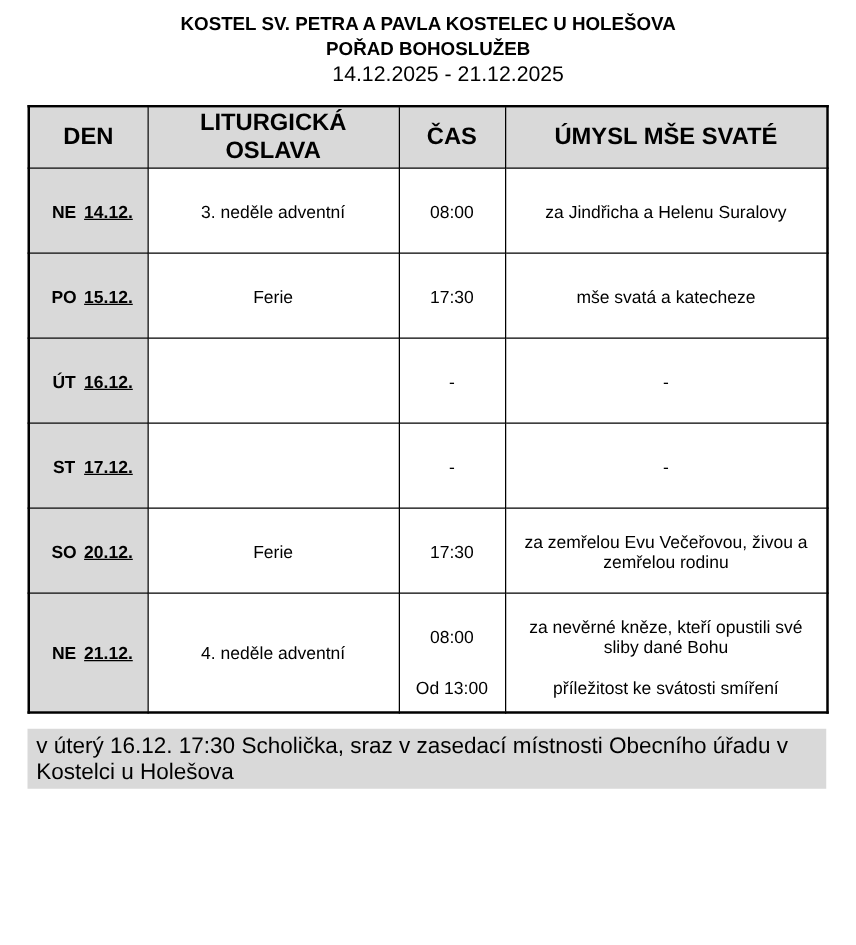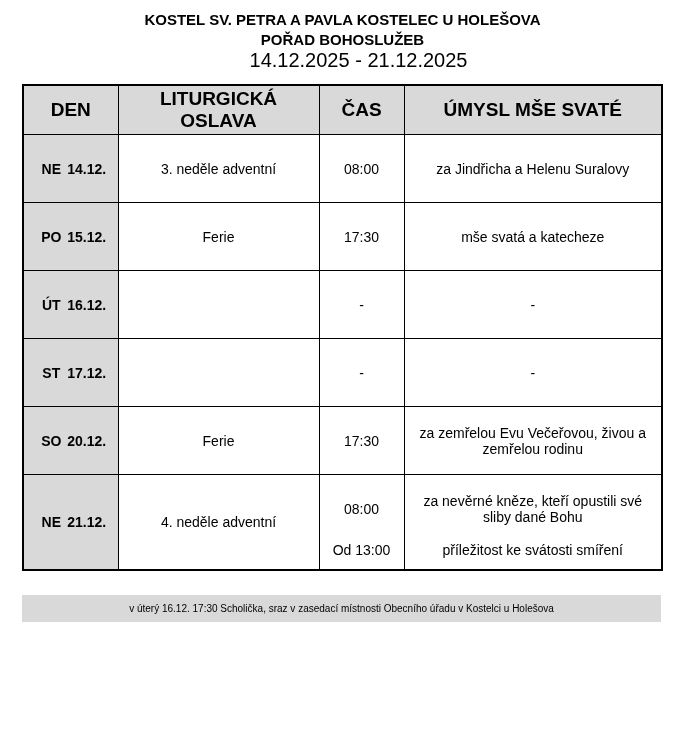--- a/index.html
+++ b/index.html
@@ -16,21 +16,21 @@
     padding-top: 10px;
     overflow: hidden;
   }
   .titles { text-align: center; }
   .title-line {
     font-weight: bold;
     font-size: 15px;
     line-height: 20px;
   }
   .date-line {
-    font-size: 20px;
+    font-size: 17px;
     line-height: 20px;
     padding-left: 32px;
   }
   table.schedule {
     border-collapse: collapse;
     table-layout: fixed;
     width: 639px;
     margin: 14px 0 0 22px;
     border: 2px solid #000000;
     font-size: 14px;
@@ -49,20 +49,21 @@
   th.head {
     background: #d9d9d9;
     font-weight: bold;
     font-size: 19px;
   }
   td.day {
     background: #d9d9d9;
     font-weight: bold;
     text-align: left;
     padding-left: 8px;
+    text-decoration: underline;
   }
   td.day .abbrev {
     display: inline-block;
     width: 32px;
   }
   td.dual {
     padding: 0;
     vertical-align: top;
   }
   .dual-wrap {
@@ -79,26 +80,25 @@
   }
   .dual-bottom {
     height: 30px;
     display: flex;
     align-items: center;
     justify-content: center;
     padding: 0 4px 4px 4px;
   }
   .note {
     width: 639px;
-    margin: 24px 0 0 22px;
+    margin: 12px 0 0 22px;
     background: #d9d9d9;
-    font-size: 10px;
+    font-size: 18px;
     line-height: 21px;
     padding: 3px 7px;
-    text-align: center;
   }
 </style>
 </head>
 <body>
 
 <div class="page">
 
   <div class="titles">
     <div class="title-line">KOSTEL SV. PETRA A PAVLA KOSTELEC U HOLEŠOVA</div>
     <div class="title-line">POŘAD BOHOSLUŽEB</div>

